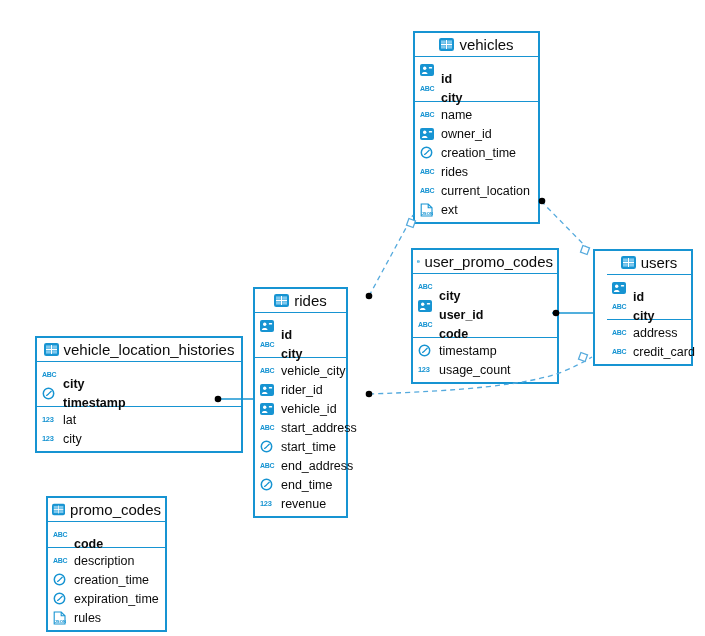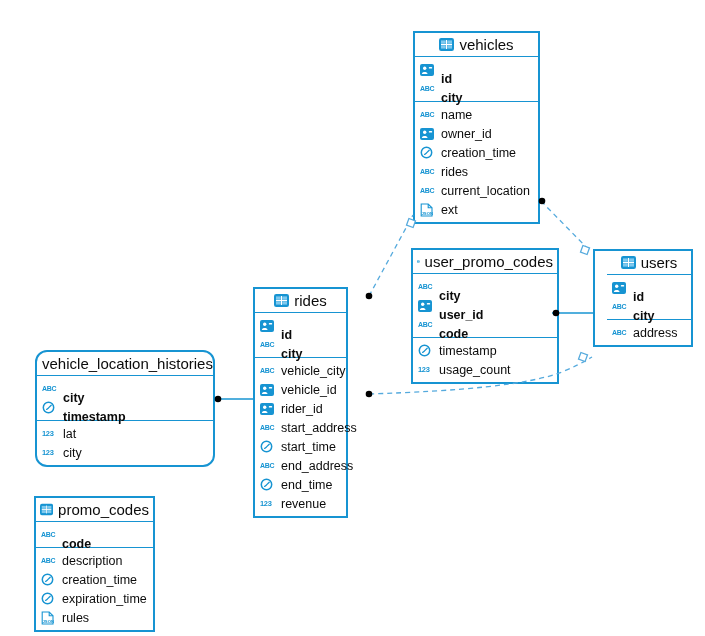--- a/index.html
+++ b/index.html
@@ -207,20 +207,26 @@
     <span class="col-name">city</span>
   </div>
         </div>
         <div class="sec">
           <div class="col-row ">
     <span class="type-icon">
     <span class="txt-icon">ABC</span>
             </span>
     <span class="col-name">address</span>
   </div>
+          <div class="col-row ">
+    <span class="type-icon">
+    <span class="txt-icon">ABC</span>
+            </span>
+    <span class="col-name">credit_card</span>
+  </div>
         </div>
       </div>
       <div class="tbl" style="left: 253px; top: 287px; width: 95px;">
         <div class="tbl-header">
       <svg width="15" height="13" viewBox="0 0 15 13">
     <rect x="0" y="0" width="15" height="13" rx="2.2" fill="#1794d2"></rect>
     <rect x="2" y="2.4" width="4.8" height="3.4" fill="#7fc9ee"></rect>
     <rect x="8.2" y="2.4" width="4.8" height="3.4" fill="#7fc9ee"></rect>
     <rect x="2" y="7.2" width="4.8" height="3.4" fill="#7fc9ee"></rect>
     <rect x="8.2" y="7.2" width="4.8" height="3.4" fill="#7fc9ee"></rect>
@@ -256,35 +262,35 @@
   </div>
           <div class="col-row ">
     <span class="type-icon">
     <svg width="14" height="12" viewBox="0 0 14 12">
                 <rect x="0" y="0" width="14" height="12" rx="2" fill="#1794d2"></rect>
     <circle cx="4.7" cy="4.3" r="1.7" fill="#fff"></circle>
     <path d="M1.9 9.9 C1.9 7.4 7.5 7.4 7.5 9.9 Z" fill="#fff"></path>
     <rect x="8.8" y="3.1" width="3.4" height="1.5" rx="0.7" fill="#fff"></rect>
               </svg>
             </span>
+    <span class="col-name">rider_id</span>
+  </div>
+          <div class="col-row ">
+    <span class="type-icon">
+    <svg width="14" height="12" viewBox="0 0 14 12">
+                <rect x="0" y="0" width="14" height="12" rx="2" fill="#1794d2"></rect>
+    <circle cx="4.7" cy="4.3" r="1.7" fill="#fff"></circle>
+    <path d="M1.9 9.9 C1.9 7.4 7.5 7.4 7.5 9.9 Z" fill="#fff"></path>
+    <rect x="8.8" y="3.1" width="3.4" height="1.5" rx="0.7" fill="#fff"></rect>
+              </svg>
+            </span>
     <span class="col-name">vehicle_id</span>
   </div>
           <div class="col-row ">
     <span class="type-icon">
-    <svg width="14" height="12" viewBox="0 0 14 12">
-                <rect x="0" y="0" width="14" height="12" rx="2" fill="#1794d2"></rect>
-    <circle cx="4.7" cy="4.3" r="1.7" fill="#fff"></circle>
-    <path d="M1.9 9.9 C1.9 7.4 7.5 7.4 7.5 9.9 Z" fill="#fff"></path>
-    <rect x="8.8" y="3.1" width="3.4" height="1.5" rx="0.7" fill="#fff"></rect>
-              </svg>
-            </span>
-    <span class="col-name">rider_id</span>
-  </div>
-          <div class="col-row ">
-    <span class="type-icon">
     <span class="txt-icon">ABC</span>
             </span>
     <span class="col-name">start_address</span>
   </div>
           <div class="col-row ">
     <span class="type-icon">
     <svg width="13" height="13" viewBox="0 0 13 13">
                 <circle cx="6.5" cy="6.5" r="5.2" fill="none" stroke="#1794d2" stroke-width="1.5"></circle>
     <path d="M6.5 6.9 L9.2 4.3 M6.5 6.9 L4.6 8.4" stroke="#1794d2" stroke-width="1.3" stroke-linecap="round"></path>
               </svg>
@@ -307,21 +313,21 @@
     <span class="col-name">end_time</span>
   </div>
           <div class="col-row ">
     <span class="type-icon">
     <span class="txt-icon" style="font-size:7.5px;">123</span>
             </span>
     <span class="col-name">revenue</span>
   </div>
         </div>
       </div>
-      <div class="tbl" style="left: 35px; top: 350px; width: 180px; border-radius: 12px;">
+      <div class="tbl" style="left: 35px; top: 336px; width: 208px;">
         <div class="tbl-header">
       <svg width="15" height="13" viewBox="0 0 15 13">
     <rect x="0" y="0" width="15" height="13" rx="2.2" fill="#1794d2"></rect>
     <rect x="2" y="2.4" width="4.8" height="3.4" fill="#7fc9ee"></rect>
     <rect x="8.2" y="2.4" width="4.8" height="3.4" fill="#7fc9ee"></rect>
     <rect x="2" y="7.2" width="4.8" height="3.4" fill="#7fc9ee"></rect>
     <rect x="8.2" y="7.2" width="4.8" height="3.4" fill="#7fc9ee"></rect>
     <path d="M2 6.5 h11 M7.5 2 v9" stroke="#ffffff" stroke-width="1"></path>
   </svg>
       <span>vehicle_location_histories</span>
@@ -351,21 +357,21 @@
     <span class="col-name">lat</span>
   </div>
           <div class="col-row ">
     <span class="type-icon">
     <span class="txt-icon" style="font-size:7.5px;">123</span>
             </span>
     <span class="col-name">city</span>
   </div>
         </div>
       </div>
-      <div class="tbl" style="left: 34px; top: 496px; width: 121px;">
+      <div class="tbl" style="left: 46px; top: 496px; width: 121px;">
         <div class="tbl-header">
       <svg width="15" height="13" viewBox="0 0 15 13">
     <rect x="0" y="0" width="15" height="13" rx="2.2" fill="#1794d2"></rect>
     <rect x="2" y="2.4" width="4.8" height="3.4" fill="#7fc9ee"></rect>
     <rect x="8.2" y="2.4" width="4.8" height="3.4" fill="#7fc9ee"></rect>
     <rect x="2" y="7.2" width="4.8" height="3.4" fill="#7fc9ee"></rect>
     <rect x="8.2" y="7.2" width="4.8" height="3.4" fill="#7fc9ee"></rect>
     <path d="M2 6.5 h11 M7.5 2 v9" stroke="#ffffff" stroke-width="1"></path>
   </svg>
       <span>promo_codes</span>

